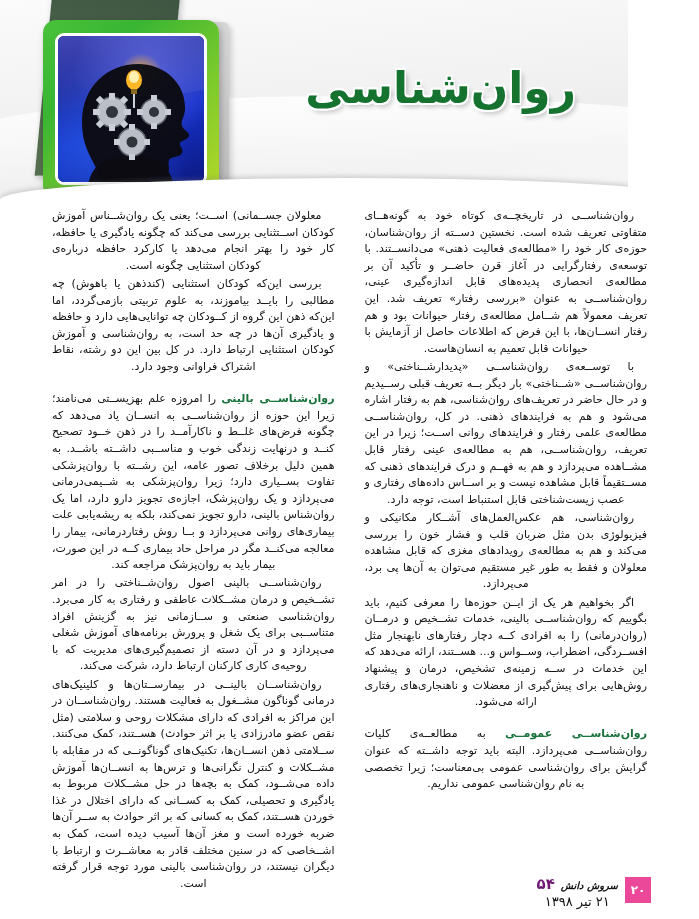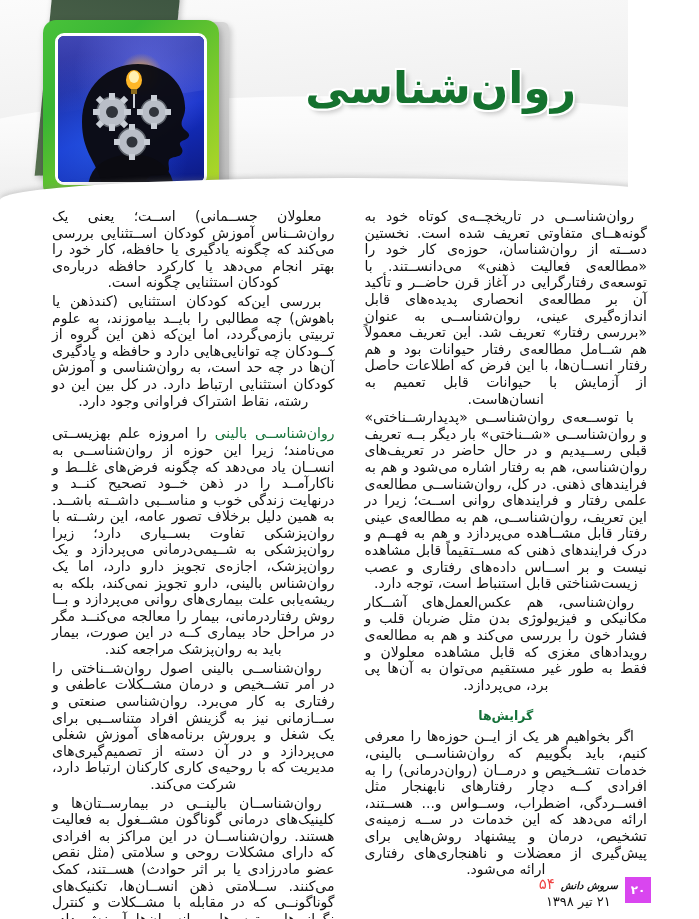--- a/index.html
+++ b/index.html
@@ -139,32 +139,32 @@
     padding: 0 52px;
     box-sizing: border-box;
     gap: 30px;
   }
   .column {
     width: 288px;
     direction: rtl;
   }
   p.para {
     margin: 0 0 0.15em 0;
-    font-size: 14px;
+    font-size: 11px;
     line-height: 16.6px;
     text-align: justify;
     text-align-last: center;
     color: #131313;
     text-indent: 13px;
     font-family: "DejaVu Sans", "Liberation Sans", sans-serif;
   }
   p.para.no-indent { text-indent: 0; }
   .ghead {
     color: #16713a;
-    font-weight: normal;
+    font-weight: bold;
   }
   h3.section-head {
     margin: 14px 0 3px 0;
     font-size: 12.5px;
     font-weight: bold;
     color: #16713a;
     text-align: center;
     line-height: 18px;
   }
   .spacer-lg { height: 14px; }
@@ -174,21 +174,21 @@
     position: absolute;
     right: 48px; bottom: 10px;
     display: flex;
     flex-direction: row;
     align-items: flex-start;
     direction: rtl;
     gap: 7px;
   }
   .page-badge {
     width: 26px; height: 26px;
-    background: #d946ef;
+    background: #ec4899;
     color: #ffffff;
     font-size: 12px;
     font-weight: bold;
     display: flex;
     align-items: center;
     justify-content: center;
     flex: 0 0 auto;
     margin-top: 2px;
   }
   .footer-text { text-align: left; direction: rtl; }
@@ -201,22 +201,22 @@
   }
   .mag-name {
     font-size: 10px;
     font-weight: bold;
     color: #111111;
     font-style: italic;
     letter-spacing: -0.5px;
   }
   .mag-issue {
     font-size: 15px;
-    font-weight: normal;
-    color: #ef4444;
+    font-weight: bold;
+    color: #701a75;
   }
   .mag-date {
     font-size: 13px;
     color: #111111;
     text-align: center;
     margin-top: 1px;
     direction: rtl;
   }
 </style>
 </head>
@@ -297,26 +297,28 @@
     <p class="para">
       <span class="ghead"></span><span>روان‌شناســی در تاریخچــه‌ی کوتاه خود به گونه‌هــای متفاوتی تعریف شده است. نخستین دســته از روان‌شناسان، حوزه‌ی کار خود را «مطالعه‌ی فعالیت ذهنی» می‌دانســتند. با توسعه‌ی رفتارگرایی در آغاز قرن حاضــر و تأکید آن بر مطالعه‌ی انحصاری پدیده‌های قابل اندازه‌گیری عینی، روان‌شناســی به عنوان «بررسی رفتار» تعریف شد. این تعریف معمولاً هم شــامل مطالعه‌ی رفتار حیوانات بود و هم رفتار انســان‌ها، با این فرض که اطلاعات حاصل از آزمایش با حیوانات قابل تعمیم به انسان‌هاست.</span>
     </p>
     <p class="para">
       <span class="ghead"></span><span>با توســعه‌ی روان‌شناســی «پدیدارشــناختی» و روان‌شناســی «شــناختی» بار دیگر بــه تعریف قبلی رســیدیم و در حال حاضر در تعریف‌های روان‌شناسی، هم به رفتار اشاره می‌شود و هم به فرایندهای ذهنی. در کل، روان‌شناســی مطالعه‌ی علمی رفتار و فرایندهای روانی اســت؛ زیرا در این تعریف، روان‌شناســی، هم به مطالعه‌ی عینی رفتار قابل مشــاهده می‌پردازد و هم به فهــم و درک فرایندهای ذهنی که مســتقیماً قابل مشاهده نیست و بر اســاس داده‌های رفتاری و عصب زیست‌شناختی قابل استنباط است، توجه دارد.</span>
     </p>
     <p class="para">
       <span class="ghead"></span><span>روان‌شناسی، هم عکس‌العمل‌های آشــکار مکانیکی و فیزیولوژی بدن مثل ضربان قلب و فشار خون را بررسی می‌کند و هم به مطالعه‌ی رویدادهای مغزی که قابل مشاهده معلولان و فقط به طور غیر مستقیم می‌توان به آن‌ها پی برد، می‌پردازد.</span>
     </p>
 
-    <h3 class="section-head">گرایش‌ها</h3>
 
     <p class="para">
       <span class="ghead"></span><span>اگر بخواهیم هر یک از ایــن حوزه‌ها را معرفی کنیم، باید بگوییم که روان‌شناســی بالینی، خدمات تشــخیص و درمــان (روان‌درمانی) را به افرادی کــه دچار رفتارهای نابهنجار مثل افســردگی، اضطراب، وســواس و... هســتند، ارائه می‌دهد که این خدمات در ســه زمینه‌ی تشخیص، درمان و پیشنهاد روش‌هایی برای پیش‌گیری از معضلات و ناهنجاری‌های رفتاری ارائه می‌شود.</span>
     </p>
     <div class="spacer-lg"></div>
+    <p class="para no-indent">
+      <span class="ghead">روان‌شناســی عمومــی</span><span> به مطالعــه‌ی کلیات روان‌شناســی می‌پردازد. البته باید توجه داشــته که عنوان گرایش برای روان‌شناسی عمومی بی‌معناست؛ زیرا تخصصی به نام روان‌شناسی عمومی نداریم.</span>
+    </p>
     <div class="spacer-lg"></div>
   </div>
 
   <div class="column">
     <p class="para">
       <span class="ghead"></span><span>معلولان جســمانی) اســت؛ یعنی یک روان‌شــناس آموزش کودکان اســتثنایی بررسی می‌کند که چگونه یادگیری یا حافظه، کار خود را بهتر انجام می‌دهد یا کارکرد حافظه درباره‌ی کودکان استثنایی چگونه است.</span>
     </p>
     <p class="para">
       <span class="ghead"></span><span>بررسی این‌که کودکان استثنایی (کندذهن یا باهوش) چه مطالبی را بایــد بیاموزند، به علوم تربیتی بازمی‌گردد، اما این‌که ذهن این گروه از کــودکان چه توانایی‌هایی دارد و حافظه و یادگیری آن‌ها در چه حد است، به روان‌شناسی و آموزش کودکان استثنایی ارتباط دارد. در کل بین این دو رشته، نقاط اشتراک فراوانی وجود دارد.</span>
     </p>

